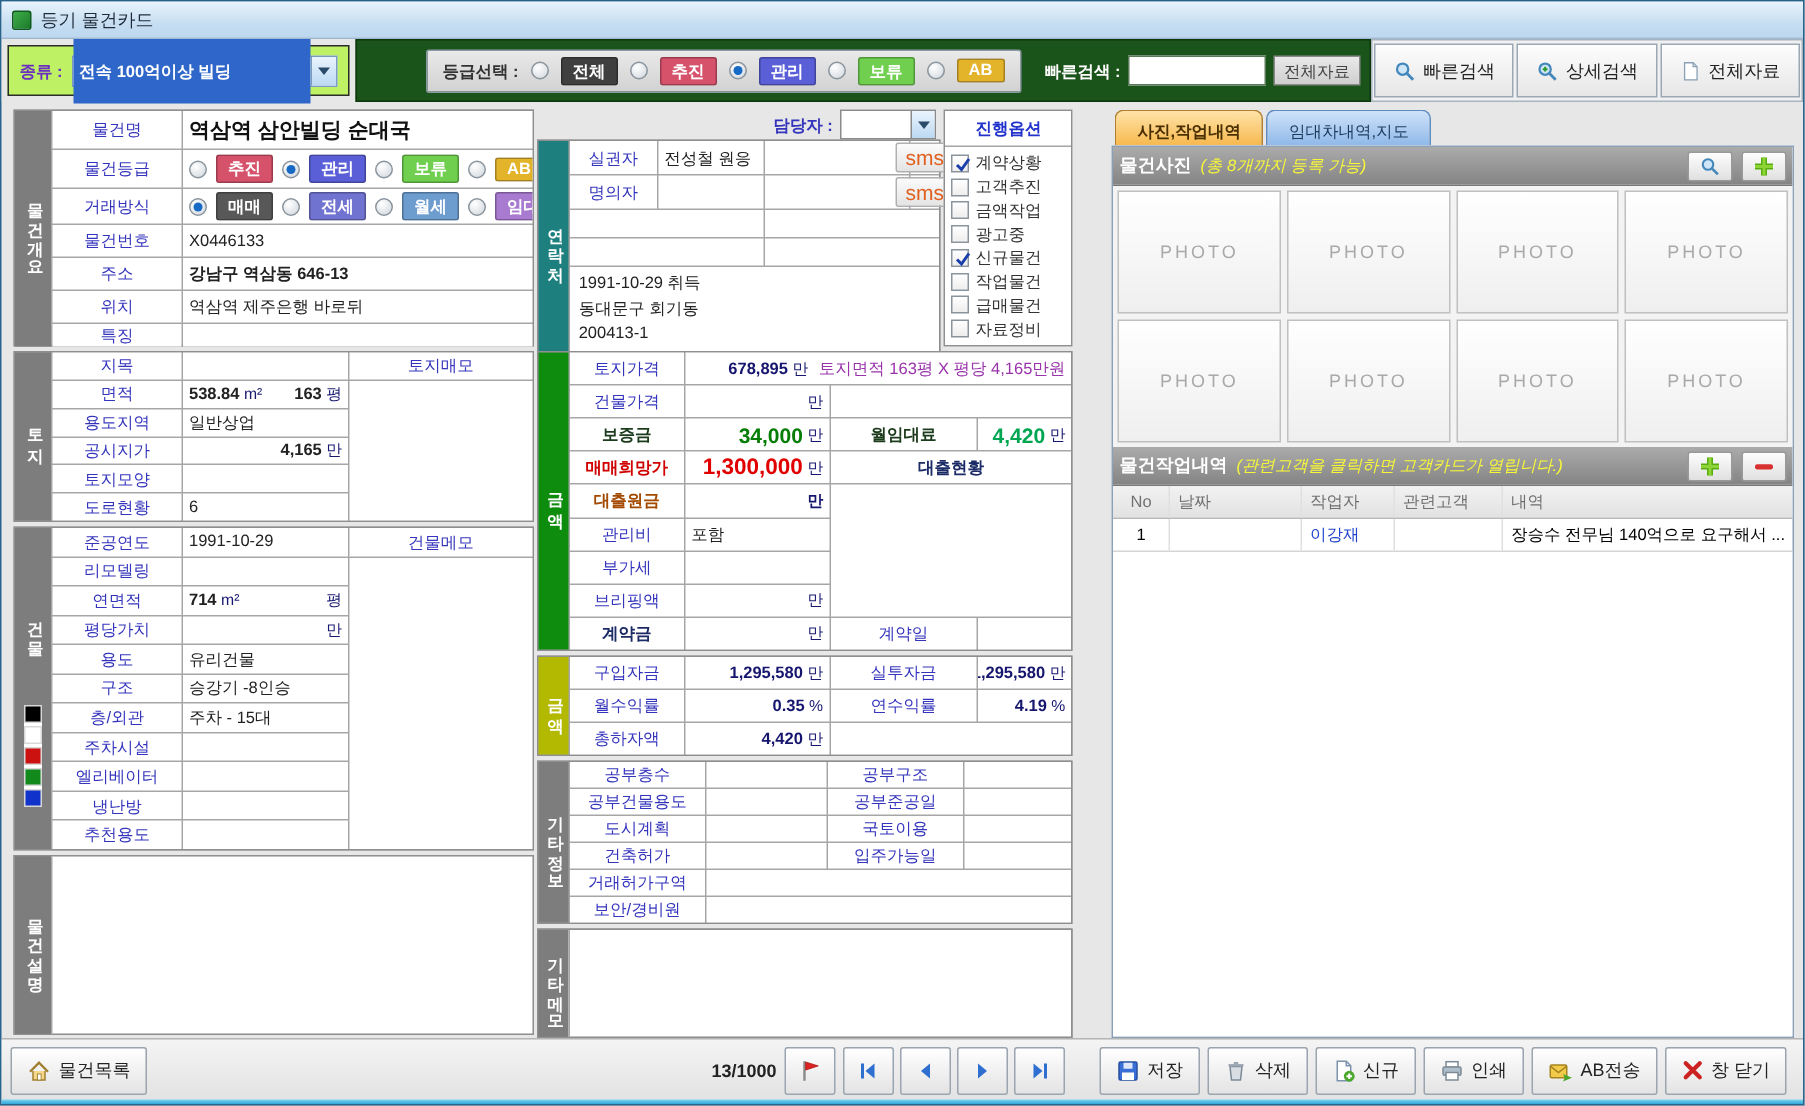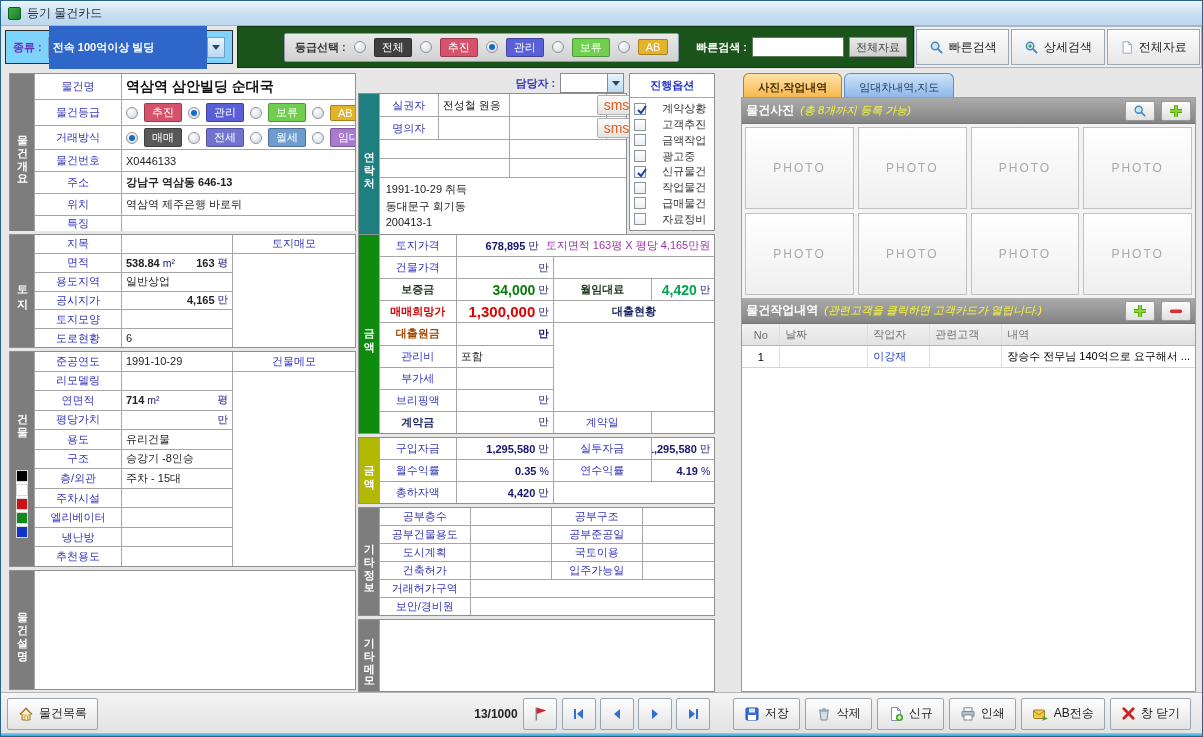--- a/index.html
+++ b/index.html
@@ -7,32 +7,32 @@
   .window { width:1203px; height:737px; border:1px solid #26648e; background:#e7e7e7; position:relative; overflow:hidden; }
 
   
   .titlebar { height:25px; background:linear-gradient(#e9f4fd,#c9dff2 55%,#bcd7ef); border-bottom:1px solid #9db8d2; display:flex; align-items:center; padding:0 7px; gap:6px; }
   .titlebar .wicon { width:13px; height:13px; background:linear-gradient(135deg,#3fae49,#1c7a2a); border:1px solid #0f5a1c; border-radius:2px; }
   .titlebar .wtitle { font-size:12px; color:#1d2b3a; }
 
   
   .topbar { height:42px; display:flex; align-items:stretch; }
   .kind-zone { width:236px; background:#e7e7e7; display:flex; align-items:center; padding:4px; }
-  .kind-box { border:1px solid #2b2b2b; background:#7dd3fc; height:34px; flex:1; display:flex; align-items:center; gap:6px; padding:0 7px; }
+  .kind-box { border:1px solid #2b2b2b; background:#bef264; height:34px; flex:1; display:flex; align-items:center; gap:6px; padding:0 7px; }
   .kind-label { color:#6a2fc0; font-weight:bold; }
   .combo { flex:1; height:21px; background:#fff; border:1px solid #7a9ac0; display:flex; align-items:center; }
   .combo .sel { flex:1; background:#2e66c9; color:#fff; padding:14px 4px; font-weight:bold; white-space:nowrap; overflow:hidden; }
   .combo .cbtn { width:17px; height:100%; background:linear-gradient(#eaf4fd,#bcd9f2); border-left:1px solid #7a9ac0; display:flex; align-items:center; justify-content:center; }
   .arrow-down { width:0; height:0; border-left:4px solid transparent; border-right:4px solid transparent; border-top:5px solid #2a4a6a; }
   .green-zone { flex:1; background:#1a541a; border:1px solid #0c360c; display:flex; align-items:center; }
   .grade-group { margin-left:46px; background:linear-gradient(#e9e9e9,#d2d2d2); border:1px solid #8d9aa6; border-radius:2px; padding:4px 10px; display:flex; align-items:center; gap:8px; }
   .grade-label { font-weight:bold; color:#333; }
   .radio { width:12px; height:12px; border-radius:50%; background:radial-gradient(circle at 35% 30%, #ffffff, #cfd6dd); border:1px solid #8a949d; display:inline-block; position:relative; flex:none; }
   .radio.sel::after { content:""; position:absolute; left:2px; top:2px; width:6px; height:6px; border-radius:50%; background:#1769c6; }
-  .chip { color:#fff; font-weight:normal; padding:1px 7px; border-radius:2px; border:1px solid rgba(0,0,0,.28); white-space:nowrap; }
+  .chip { color:#fff; font-weight:bold; padding:1px 7px; border-radius:2px; border:1px solid rgba(0,0,0,.28); white-space:nowrap; }
   .quick { margin-left:auto; display:flex; align-items:center; gap:5px; margin-right:6px; }
   .quick-label { color:#fff; font-weight:bold; }
   .quick-input { width:92px; height:20px; border:1px solid #5a7a5a; background:#fff; padding:0 3px; font-size:11px; }
   .quick-allbtn { height:20px; background:linear-gradient(#e9e9e9,#cfcfcf); border:1px solid #8a8a8a; padding:0 6px; font-size:11px; color:#444; }
   .actions-zone { width:288px; background:#f0f0f0; border:1px solid #a8b4bf; display:flex; align-items:stretch; }
   .abtn { flex:1; display:flex; align-items:center; justify-content:center; gap:5px; background:linear-gradient(#fdfdfd,#e6e6e6); border:1px solid #9aa8b5; margin:2px 1px; font-size:12px; color:#222; cursor:pointer; }
 
   
   .main { display:flex; padding:5px 6px 0 8px; gap:2px; height:624px; }
   .col-left { width:355px; display:flex; flex-direction:column; gap:3px; }
@@ -86,21 +86,21 @@
   .mgr-combo { width:64px; height:20px; background:#fff; border:1px solid #8a8a8a; display:flex; }
   .mgr-combo .sel { flex:1; }
   .mgr-combo .cbtn { width:16px; background:linear-gradient(#eaf4fd,#bcd9f2); border-left:1px solid #8a8a8a; display:flex; align-items:center; justify-content:center; }
   .contact-grid { flex:1; grid-template-columns:20px 58px 70px 96px 1fr; grid-template-rows:22px 22px 18px 18px 1fr; }
   .sms-cell { display:flex; align-items:center; justify-content:center; padding:1px; }
   .sms-btn { font-size:14px; color:#e06020; background:linear-gradient(#fbfbfb,#e4e4e4); border:1px solid #b0b0b0; border-radius:2px; padding:1px 6px; }
   .memo-lines { padding:3px 6px; font-size:11px; color:#222; white-space:pre-line; line-height:1.5; display:block; }
   .options-col { width:86px; display:flex; flex-direction:column; border:1px solid #8f8f8f; background:#fff; }
   .options-title { height:24px; border-bottom:1px solid #a6a6a6; color:#2233cc; font-weight:bold; display:flex; align-items:center; justify-content:center; }
   .options-list { flex:1; display:flex; flex-direction:column; padding:3px 4px; }
-  .opt { flex:1; display:flex; align-items:center; gap:16px; color:#333; }
+  .opt { flex:1; display:flex; align-items:center; gap:4px; color:#333; }
   .cbx { width:12px; height:12px; border:1px solid #8a949d; background:linear-gradient(#fff,#eee); position:relative; flex:none; }
   .cbx svg { position:absolute; left:0; top:-1px; display:none; }
   .cbx.on svg { display:block; }
 
   .sec-price { grid-template-columns:20px 76px 96px 97px 1fr; grid-template-rows:repeat(9,1fr); height:200px; }
   .sec-inv { grid-template-columns:20px 76px 96px 97px 1fr; grid-template-rows:repeat(3,1fr); height:67px; }
   .sec-etc { grid-template-columns:20px 90px 80px 90px 1fr; grid-template-rows:repeat(6,1fr); height:109px; }
   .sec-etcmemo { flex:1; display:flex; border:1px solid #8f8f8f; background:#7d7d7d; }
   .sec-etcmemo .vbar { width:20px; flex:none; }
   .sec-etcmemo .memo-box { flex:1; background:#fff; border-left:1px solid #a6a6a6; }

